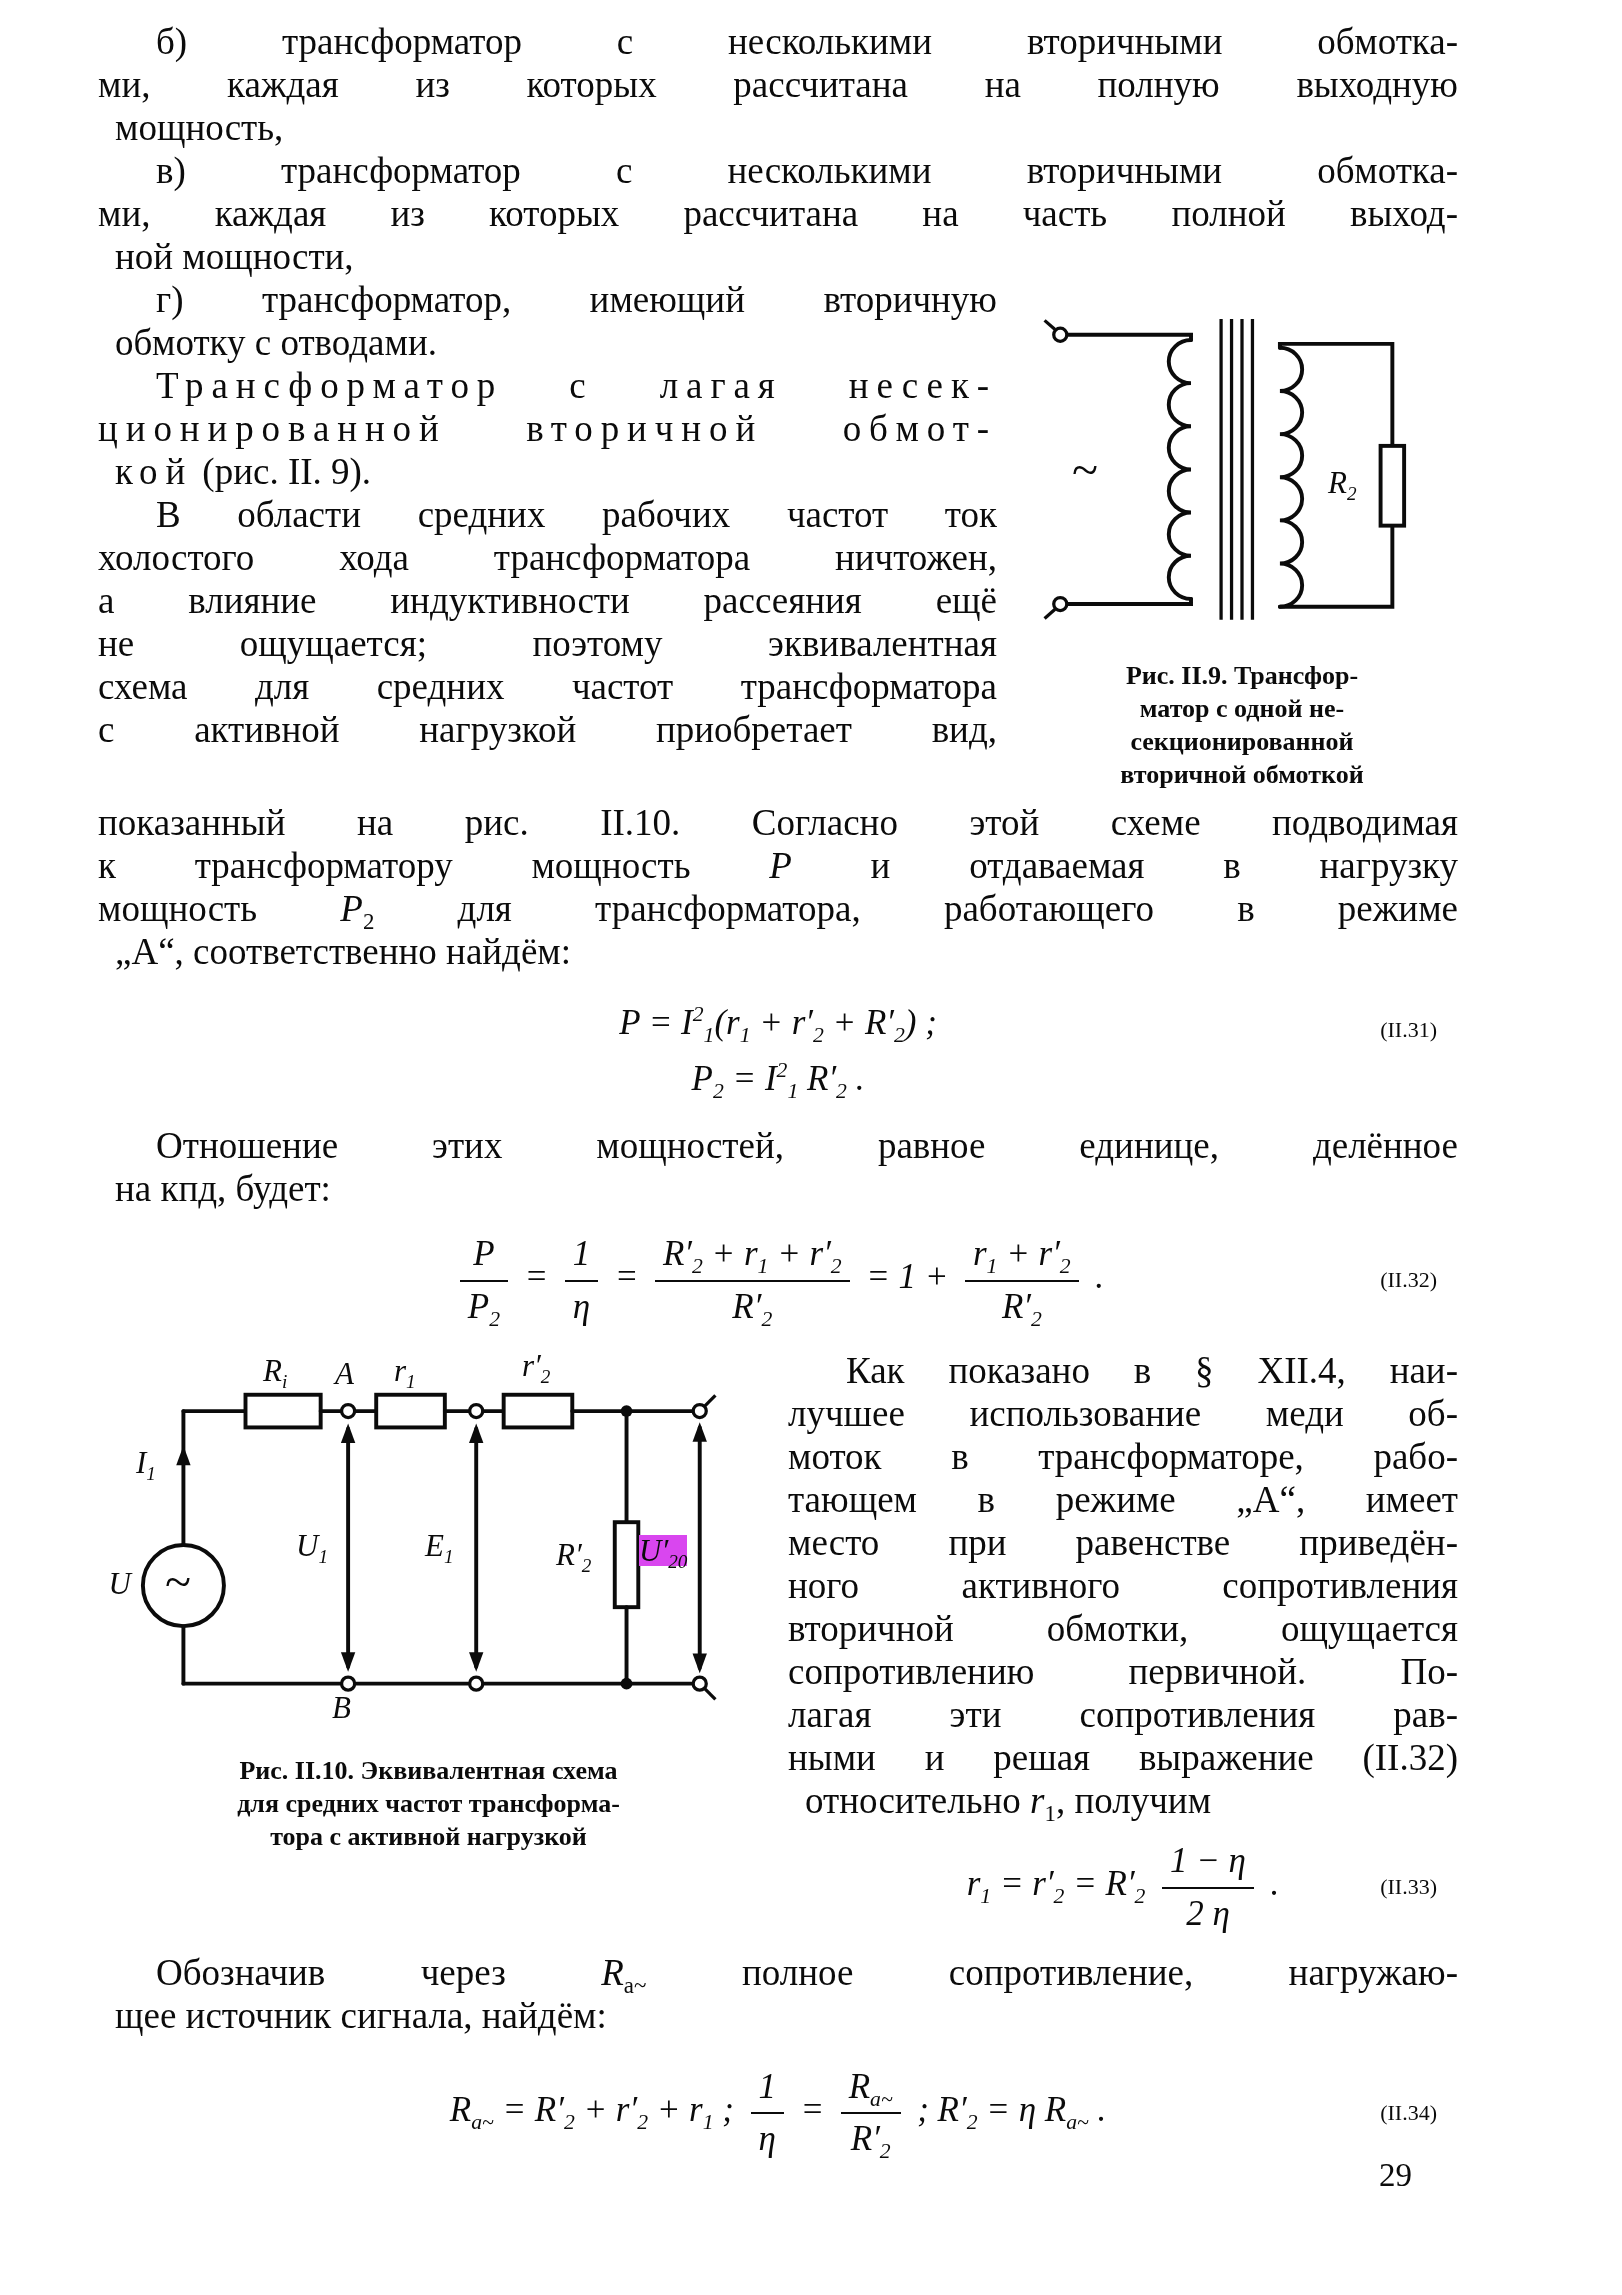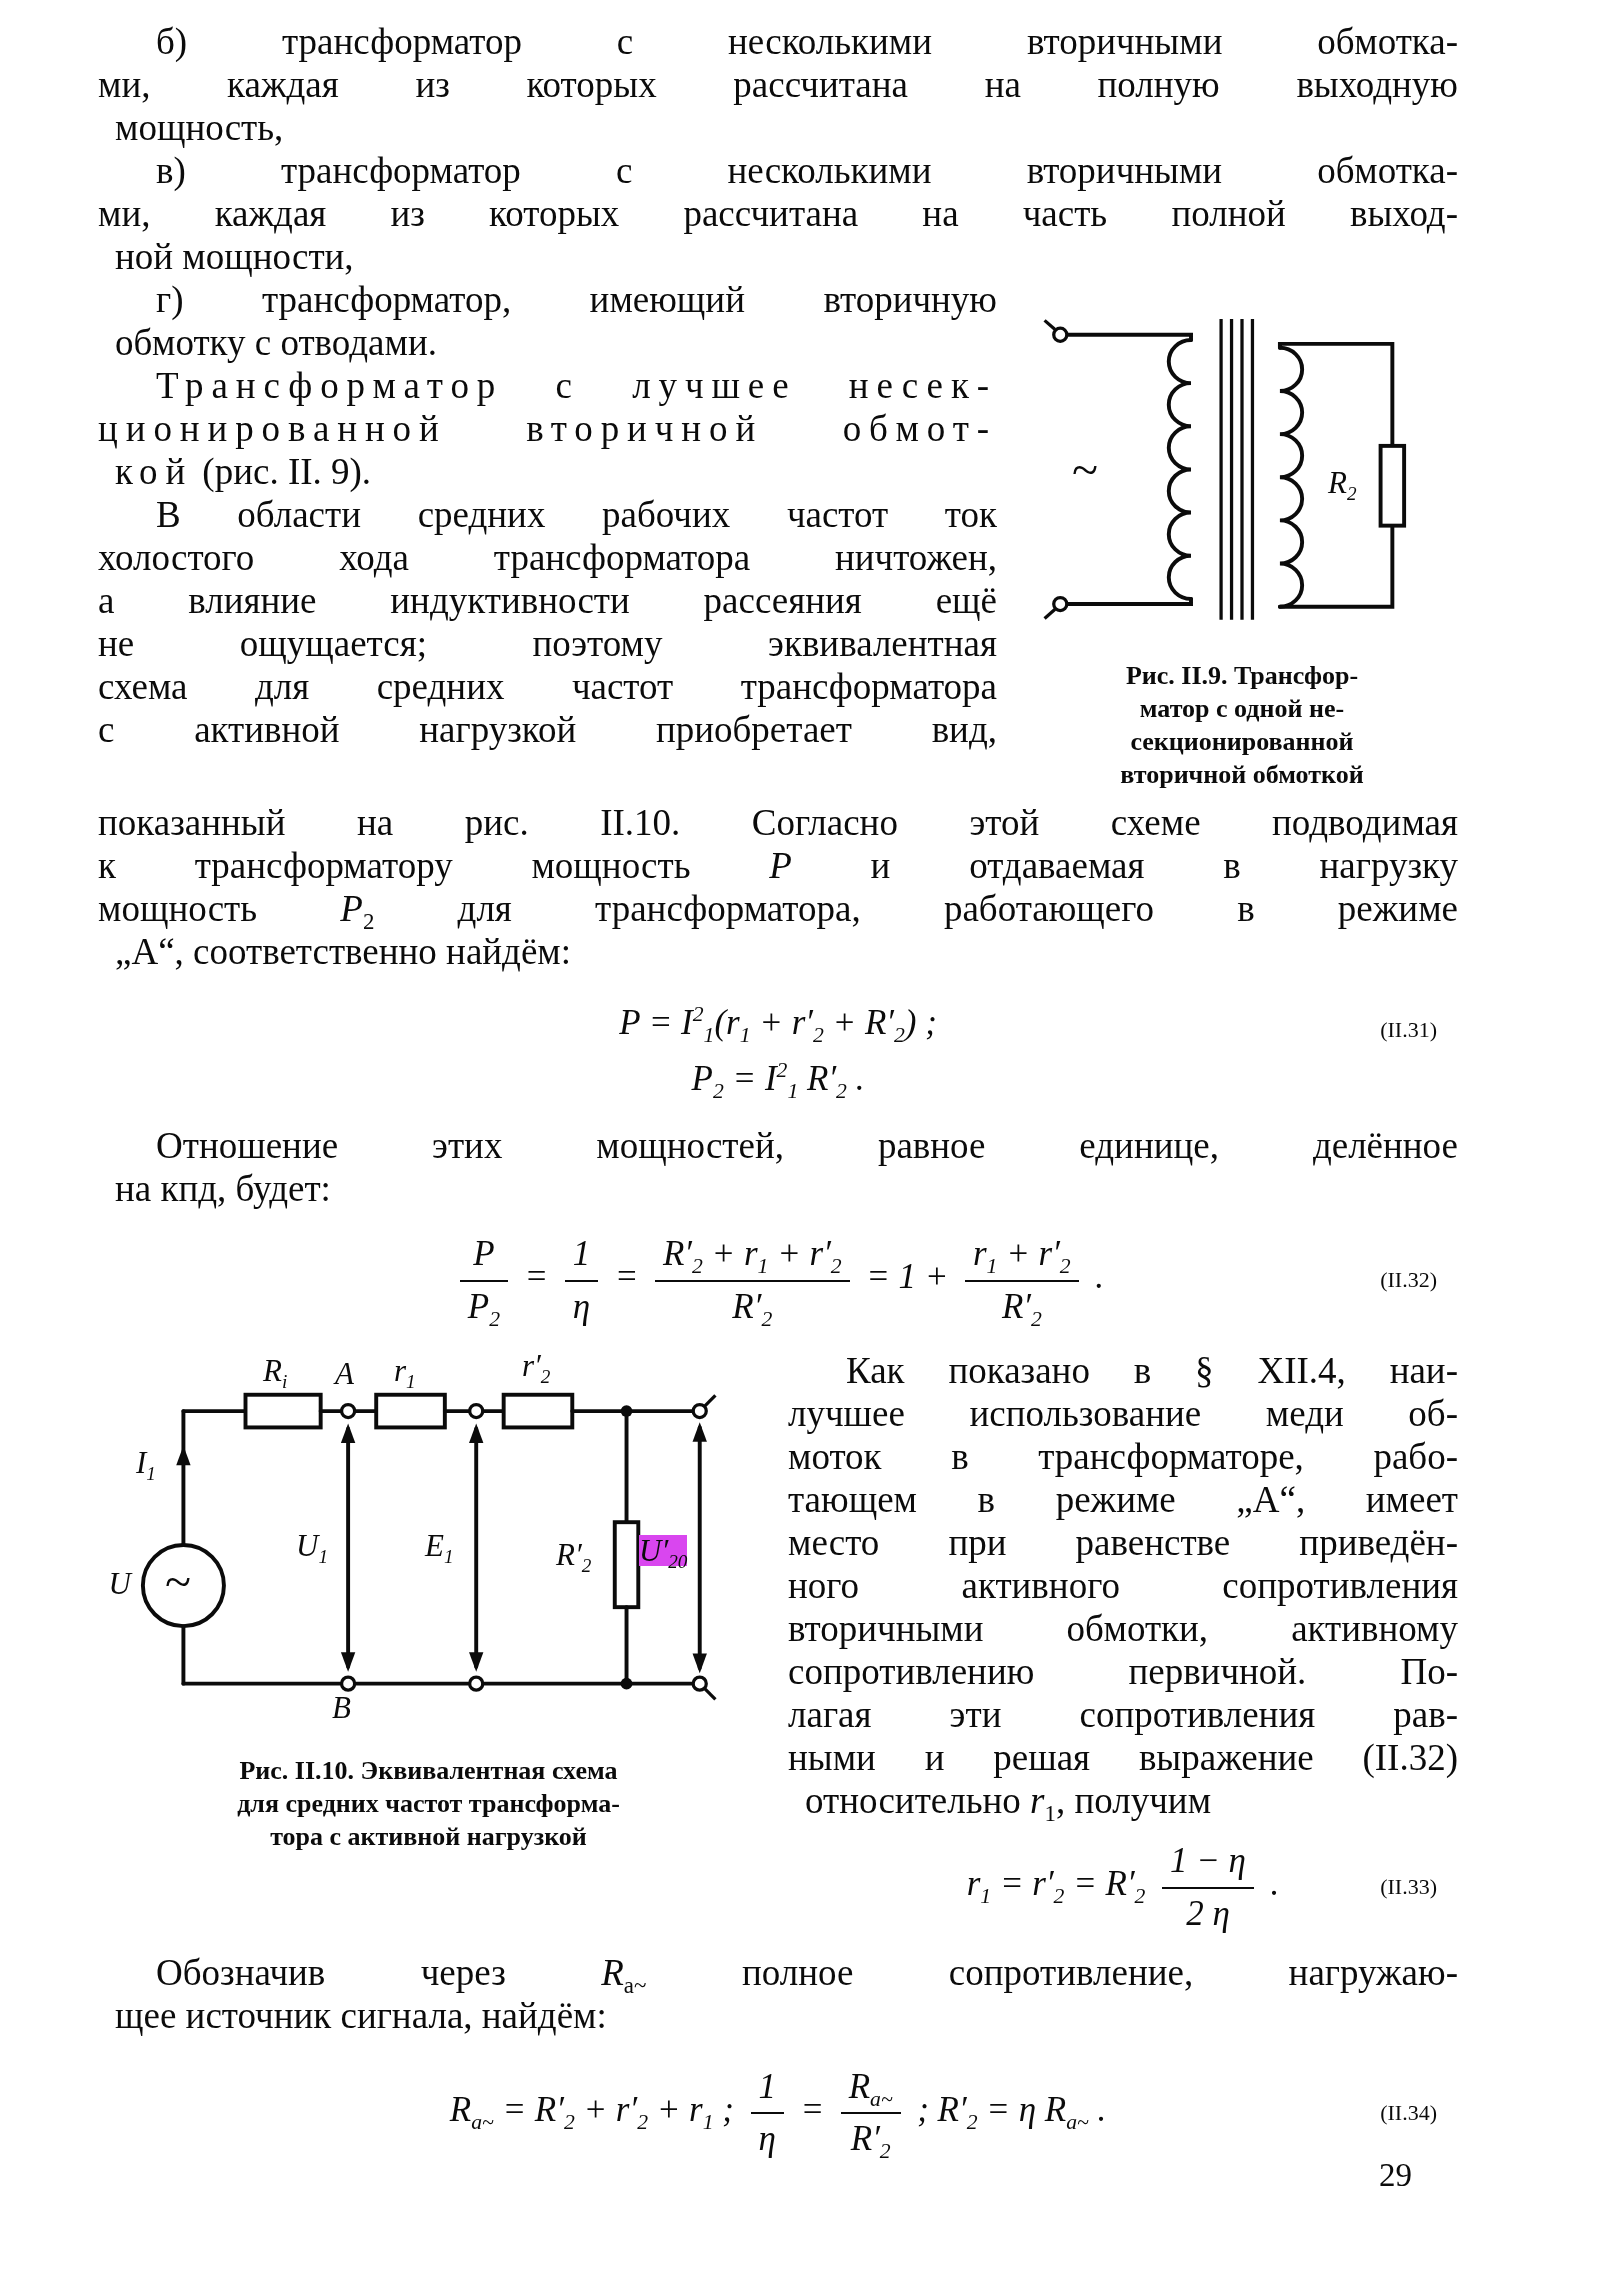--- a/index.html
+++ b/index.html
@@ -106,21 +106,21 @@
         <div class="capline">секционированной</div>
         <div class="capline">вторичной обмоткой</div>
       </div>
   </div>
 
   <div class="para">
       <div class="pl indent">г) трансформатор, имеющий вторичную</div>
       <div class="pl last">обмотку с отводами.</div>
     </div>
   <div class="para">
-      <div class="pl indent"><span class="sp">Трансформатор с лучшее несек-</span></div>
+      <div class="pl indent"><span class="sp">Трансформатор с лагая несек-</span></div>
       <div class="pl"><span class="sp">ционированной вторичной обмот-</span></div>
       <div class="pl last"><span class="sp">кой</span> (рис. II. 9).</div>
     </div>
   <div class="para">
       <div class="pl indent">В области средних рабочих частот ток</div>
       <div class="pl">холостого хода трансформатора ничтожен,</div>
       <div class="pl">а влияние индуктивности рассеяния ещё</div>
       <div class="pl">не ощущается; поэтому эквивалентная</div>
       <div class="pl">схема для средних частот трансформатора</div>
       <div class="pl">с активной нагрузкой приобретает вид,</div>
@@ -215,21 +215,21 @@
         </div>
     </div>
     <div class="colR">
       <div class="para">
           <div class="pl indent">Как показано в § XII.4, наи-</div>
           <div class="pl">лучшее использование меди об-</div>
           <div class="pl">моток в трансформаторе, рабо-</div>
           <div class="pl">тающем в режиме „А“, имеет</div>
           <div class="pl">место при равенстве приведён-</div>
           <div class="pl">ного активного сопротивления</div>
-          <div class="pl">вторичными обмотки, активному</div>
+          <div class="pl">вторичной обмотки, ощущается</div>
           <div class="pl">сопротивлению первичной. По-</div>
           <div class="pl">лагая эти сопротивления рав-</div>
           <div class="pl">ными и решая выражение (II.32)</div>
           <div class="pl last">относительно <i>r</i><sub>1</sub>, получим</div>
         </div>
       <div class="eqrow eq33">
         <span>r<sub>1</sub> = r′<sub>2</sub> = R′<sub>2</sub> <span class="fr"><span class="nu">1 − η</span><span class="de">2 η</span></span> .</span>
         <span class="eqnum">(II.33)</span>
       </div>
     </div>

